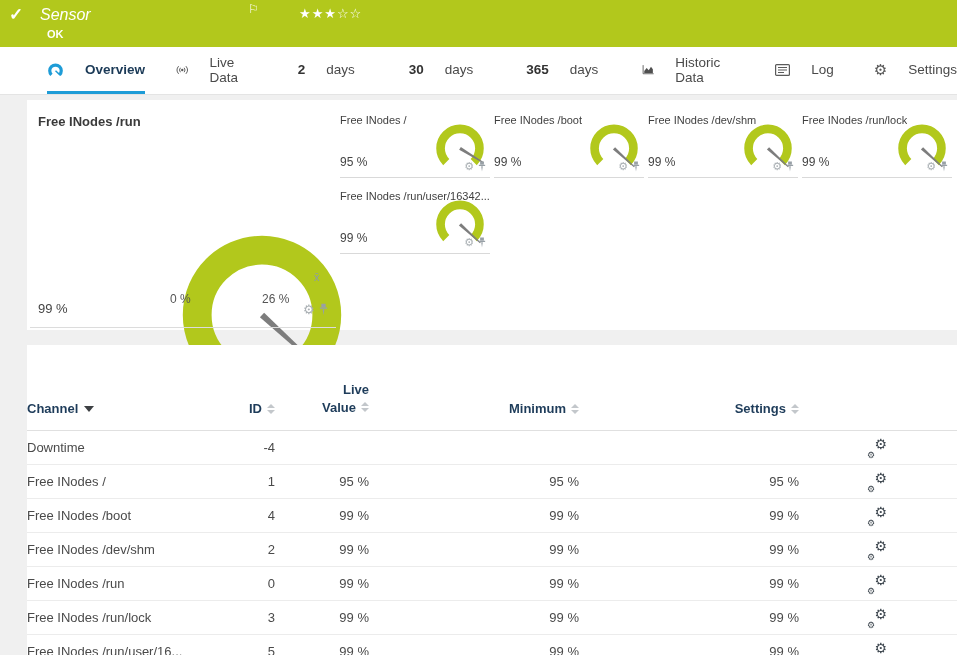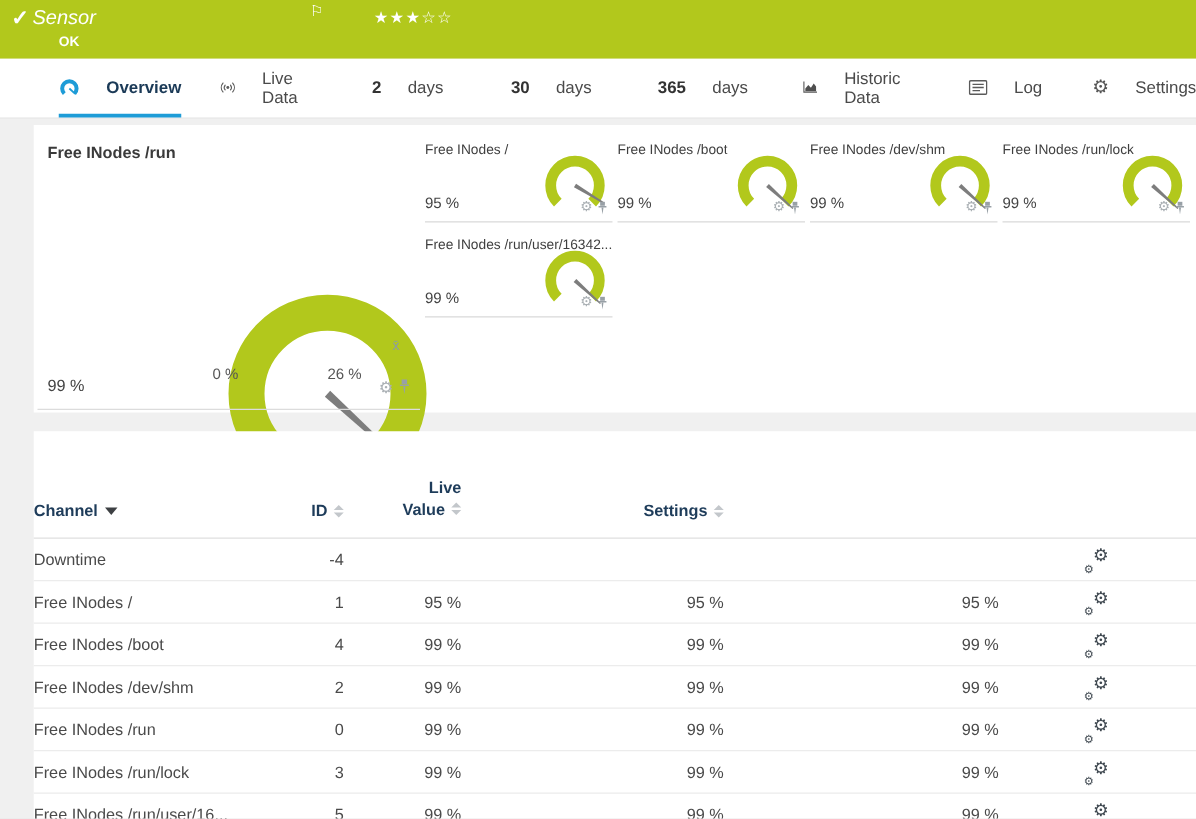--- a/index.html
+++ b/index.html
@@ -2,21 +2,21 @@
 <html><head>
 <meta charset="utf-8">
 <style>
   html,body{margin:0;padding:0;background:#e8e8e8;}
   .stage{position:relative;width:957px;height:655px;overflow:hidden;background:#f0f0f0;
          font-family:"Liberation Sans",sans-serif;color:#4a4a4a;}
 
   
   .sensorbar{position:absolute;left:0;top:0;width:957px;height:47px;background:#b2c81c;color:#fff;}
   .check{position:absolute;left:9px;top:4px;font-size:17px;font-weight:bold;}
-  .kind{position:absolute;left:26px;top:6px;font-size:16px;font-style:italic;}
+  .kind{position:absolute;left:40px;top:6px;font-size:16px;font-style:italic;}
   .sname{position:absolute;left:88px;top:5px;font-size:17px;font-weight:bold;}
   .flag{position:absolute;left:248px;top:2px;font-size:12px;}
   .stars{position:absolute;left:299px;top:6px;font-size:13px;letter-spacing:1px;}
   .okstat{position:absolute;left:47px;top:28px;font-size:11px;font-weight:bold;}
 
   
   .tabbar{position:absolute;left:0;top:47px;width:957px;height:48px;background:#fff;
           border-bottom:1px solid #e4e4e4;box-sizing:border-box;display:flex;align-items:stretch;padding-left:47px;}
   .tab{display:flex;align-items:center;gap:21px;font-size:13.5px;color:#4a4a4a;cursor:pointer;
        box-sizing:border-box;border-bottom:3px solid transparent;padding-top:1px;}
@@ -257,20 +257,29 @@
         <span class="hflex">
             <span>Value</span>
             <span class="sort">
               <i class="up"></i>
               <i class="dn"></i>
             </span>
           </span>
       </div>
       <div class="c-right">
         <span class="hflex">
+            <span>Minimum</span>
+            <span class="sort">
+              <i class="up"></i>
+              <i class="dn"></i>
+            </span>
+          </span>
+      </div>
+      <div class="c-right">
+        <span class="hflex">
             <span>Settings</span>
             <span class="sort">
               <i class="up"></i>
               <i class="dn"></i>
             </span>
           </span>
       </div>
       <div></div>
     </div>
 

